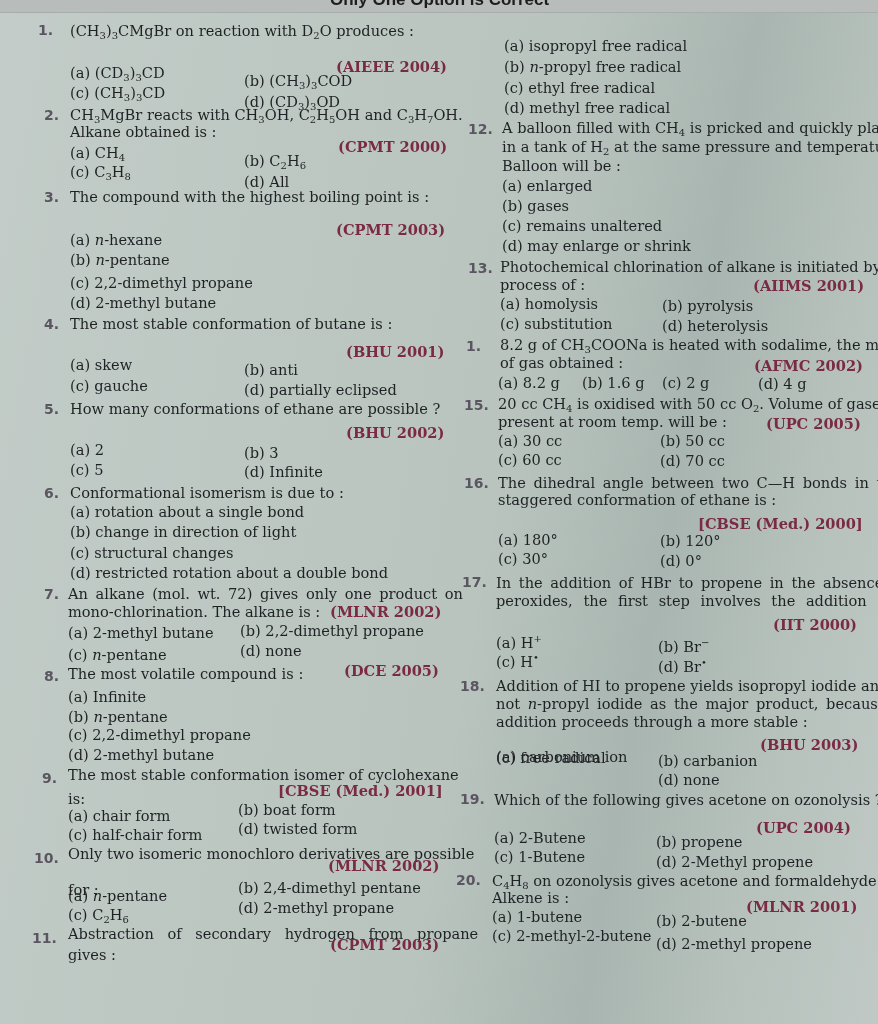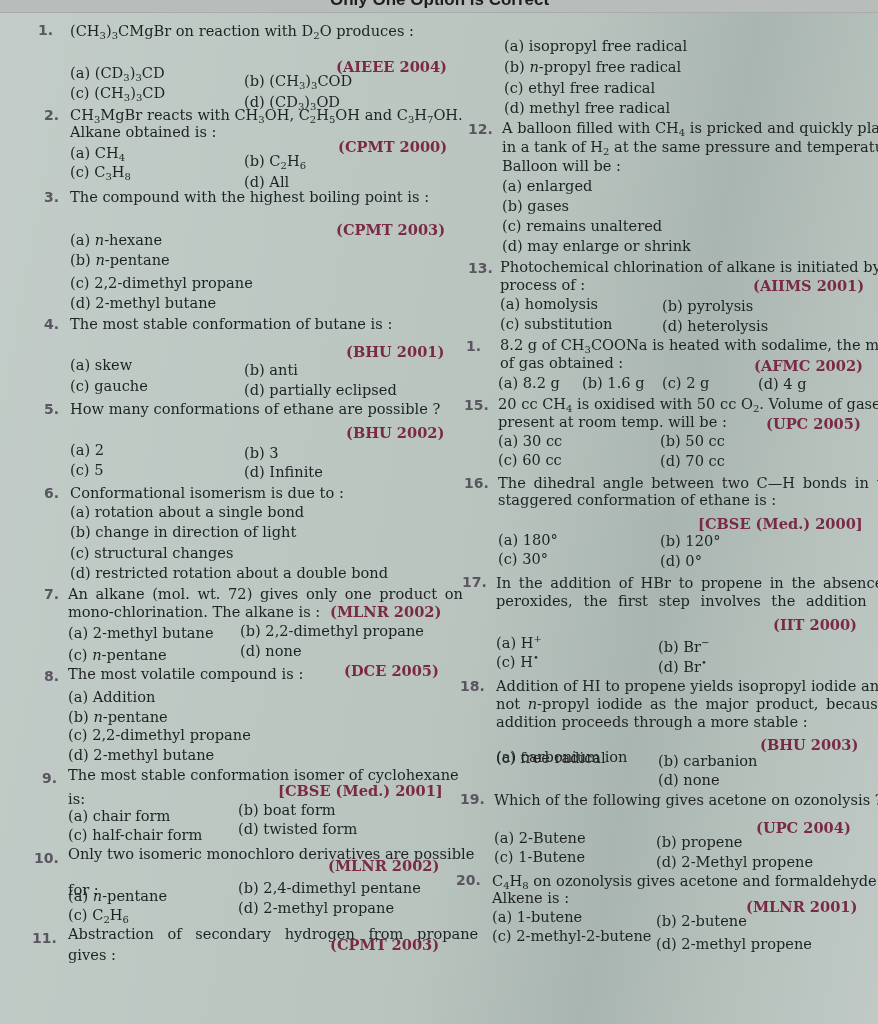--- a/index.html
+++ b/index.html
@@ -105,21 +105,21 @@
     <span class="el" style="left:68px;top:624px">(a) 2-methyl butane</span>
     <span class="el" style="left:240px;top:622px">(b) 2,2-dimethyl propane</span>
     <span class="el" style="left:68px;top:646px">(c) <i>n</i>-pentane</span>
     <span class="el" style="left:240px;top:642px">(d) none</span>
   </div>
 
   <div>
     <span class="el qnum" style="left:44px;top:667px">8.</span>
     <span class="el" style="left:68px;top:665px">The most volatile compound is :</span>
     <span class="el src" style="left:344px;top:662px">(DCE 2005)</span>
-    <span class="el" style="left:68px;top:688px">(a) Addition</span>
+    <span class="el" style="left:68px;top:688px">(a) Infinite</span>
     <span class="el" style="left:68px;top:708px">(b) <i>n</i>-pentane</span>
     <span class="el" style="left:68px;top:726px">(c) 2,2-dimethyl propane</span>
     <span class="el" style="left:68px;top:746px">(d) 2-methyl butane</span>
   </div>
 
   <div>
     <span class="el qnum" style="left:42px;top:769px">9.</span>
     <span class="el" style="left:68px;top:766px">The most stable conformation isomer of cyclohexane</span>
     <span class="el" style="left:68px;top:790px">is:</span>
     <span class="el src" style="left:278px;top:782px">[CBSE (Med.) 2001]</span>

